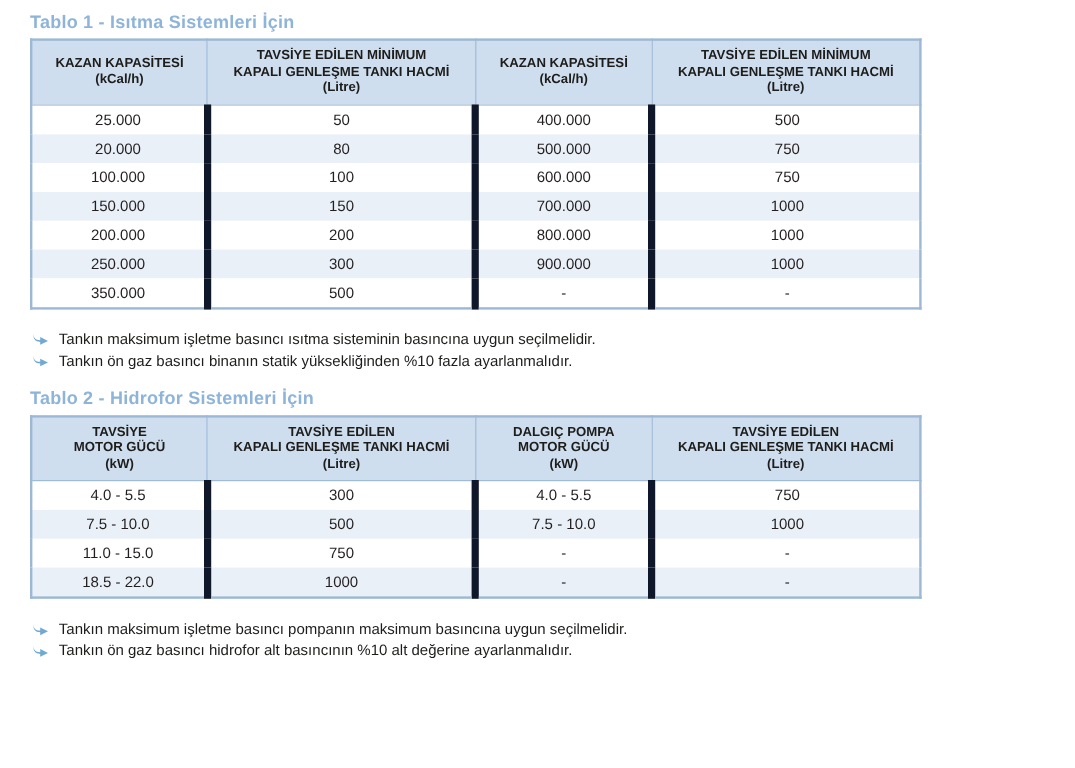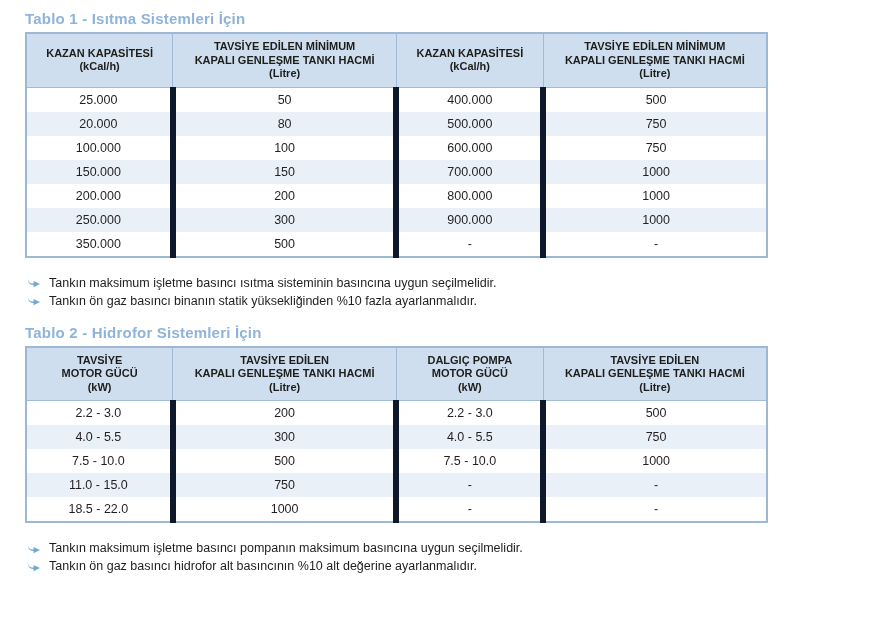--- a/index.html
+++ b/index.html
@@ -202,26 +202,20 @@
             </th>
             <th>
               <span class="hline">TAVSİYE EDİLEN</span>
               <span class="hline">KAPALI GENLEŞME TANKI HACMİ</span>
               <span class="hline">(Litre)</span>
             </th>
           </tr>
         </thead>
       <tbody>
           <tr>
-            <td>2.2 - 3.0</td>
-            <td>200</td>
-            <td>2.2 - 3.0</td>
-            <td>500</td>
-          </tr>
-          <tr>
             <td>4.0 - 5.5</td>
             <td>300</td>
             <td>4.0 - 5.5</td>
             <td>750</td>
           </tr>
           <tr>
             <td>7.5 - 10.0</td>
             <td>500</td>
             <td>7.5 - 10.0</td>
             <td>1000</td>

